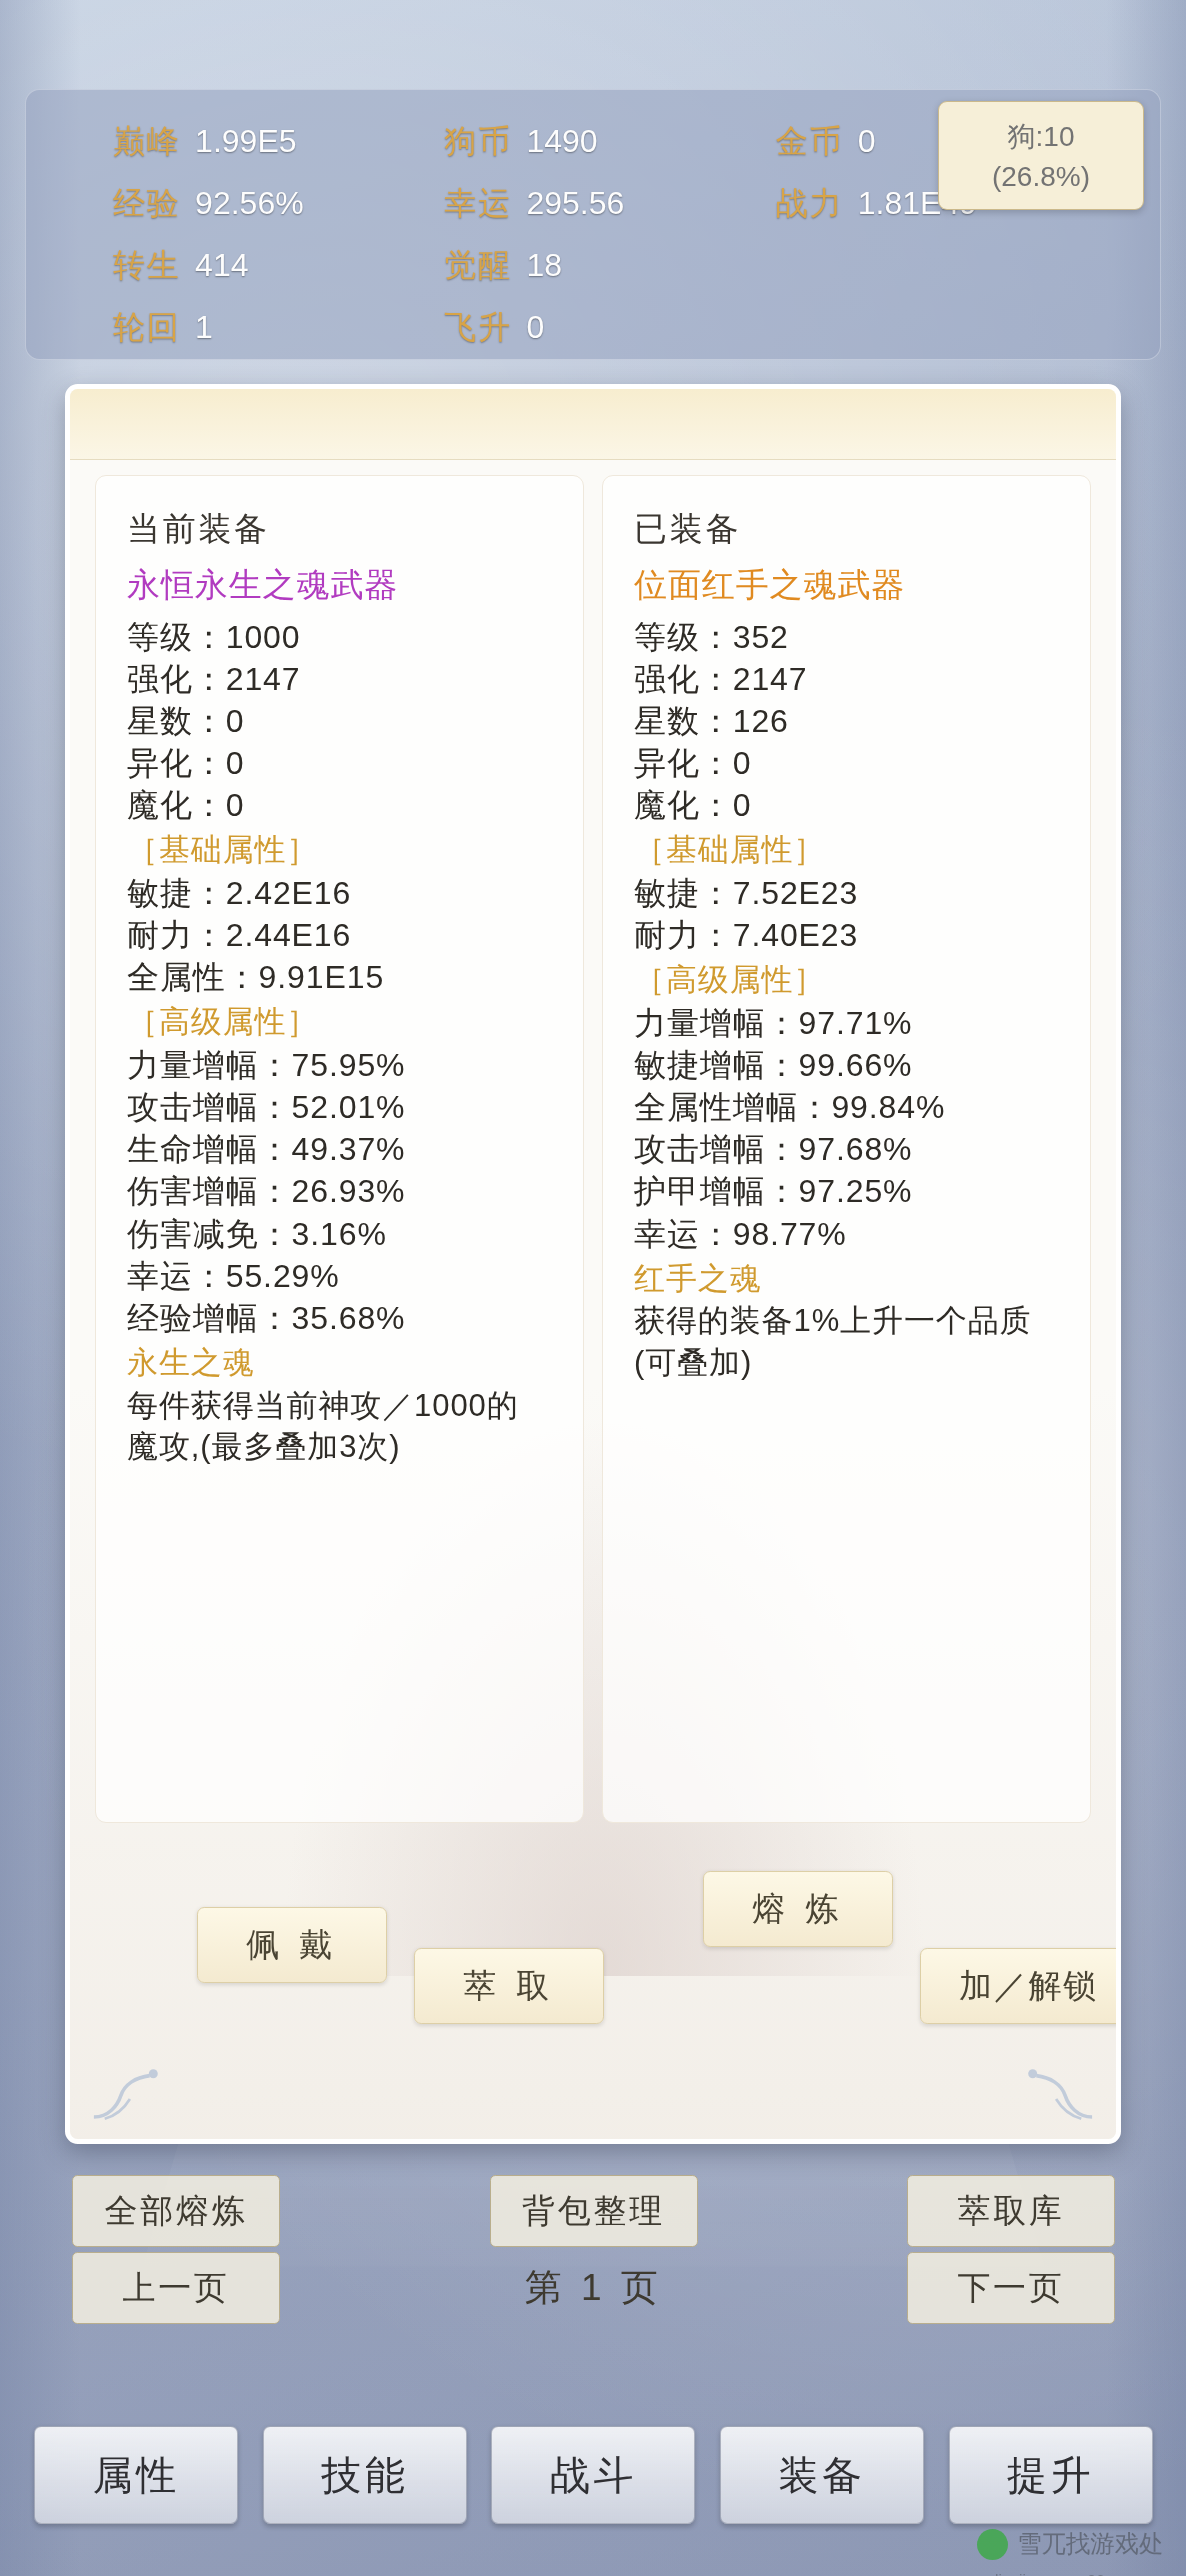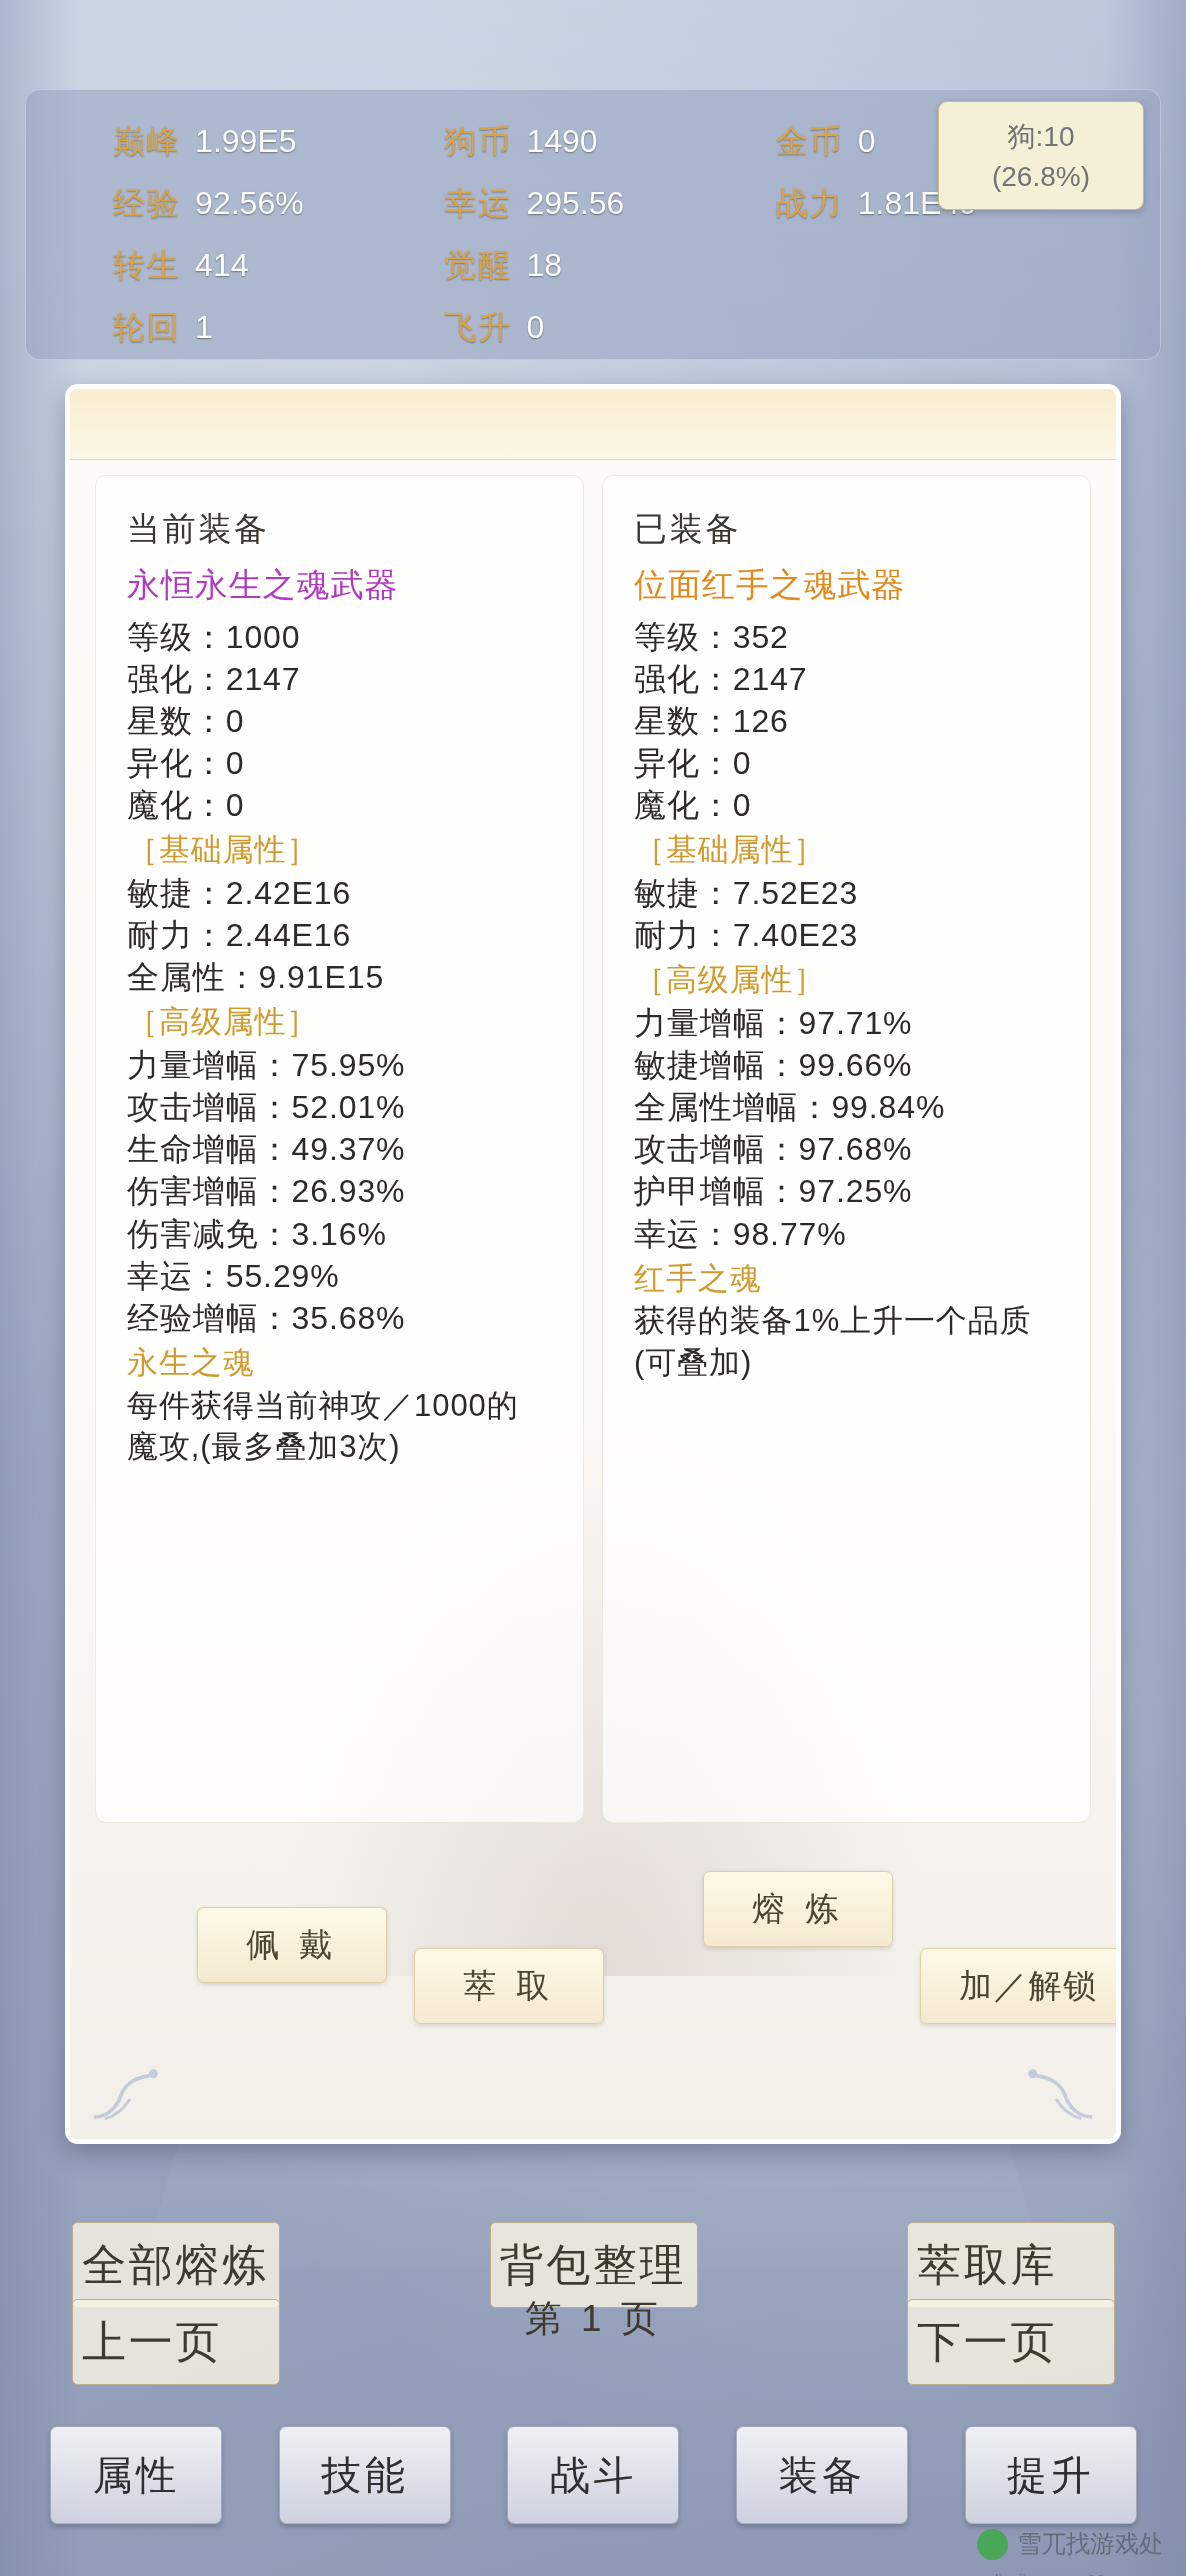--- a/index.html
+++ b/index.html
@@ -105,46 +105,45 @@
     position: absolute;
     left: 72px; right: 72px;
     top: 2252px;
     display: flex;
     justify-content: space-between;
     align-items: center;
   }
   .ghost-btn {
     min-width: 208px;
     padding: 12.7px 9px;
-    text-align: left;
-    font-size: 44px;
+    text-align: center;
+    font-size: 33px;
     color: #3e3a30;
     background: rgba(246,241,226,0.82);
     border: 1.8px solid #b9ae8d;
     border-radius: 5.4px;
     letter-spacing: 2.7px;
-    margin-top: 47px;
   }
   .page-label {
     font-size: 37px;
     color: #3e3a30;
     letter-spacing: 4.5px;
   }
 
   
   .bottom-nav {
     position: absolute;
     left: 0; right: 0; bottom: 52px;
     display: flex;
     justify-content: space-around;
     align-items: flex-end;
     padding: 0 22px;
   }
   .nav-item {
-    width: 172px;
+    width: 204px;
     height: 98px;
     display: flex;
     align-items: center;
     justify-content: center;
     font-size: 40px;
     letter-spacing: 3.6px;
     color: #2f2f33;
     background:
       linear-gradient(180deg, rgba(255,255,255,0.85), rgba(225,228,235,0.75));
     border: 1.8px solid rgba(120,128,148,0.55);

